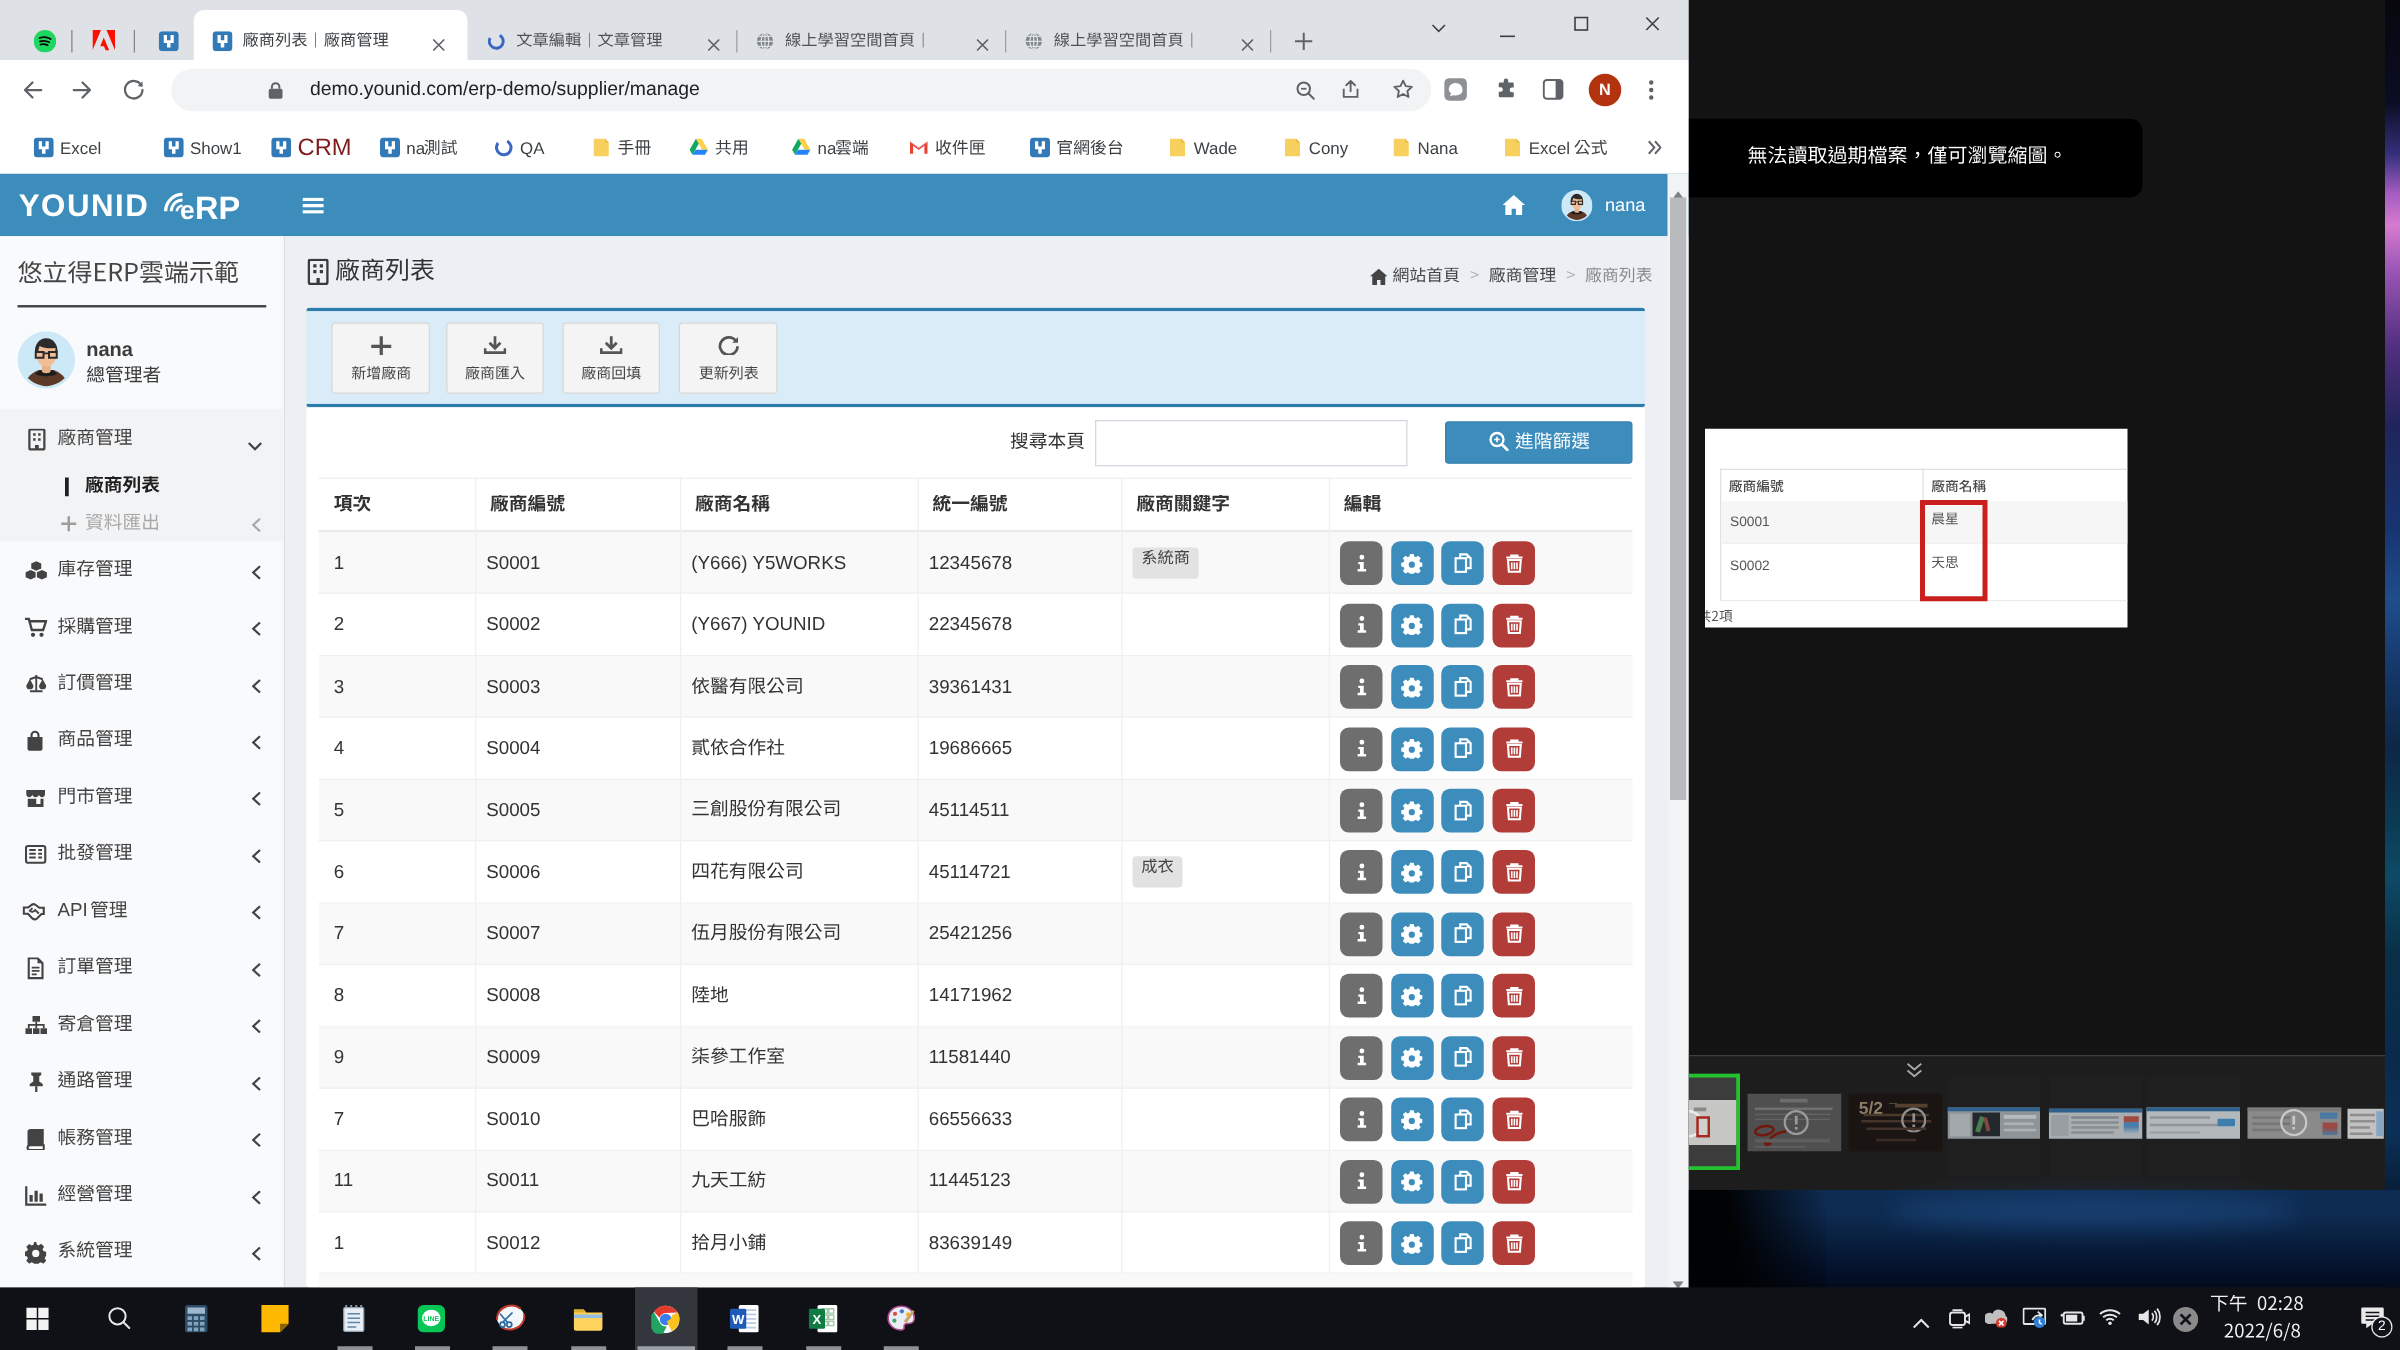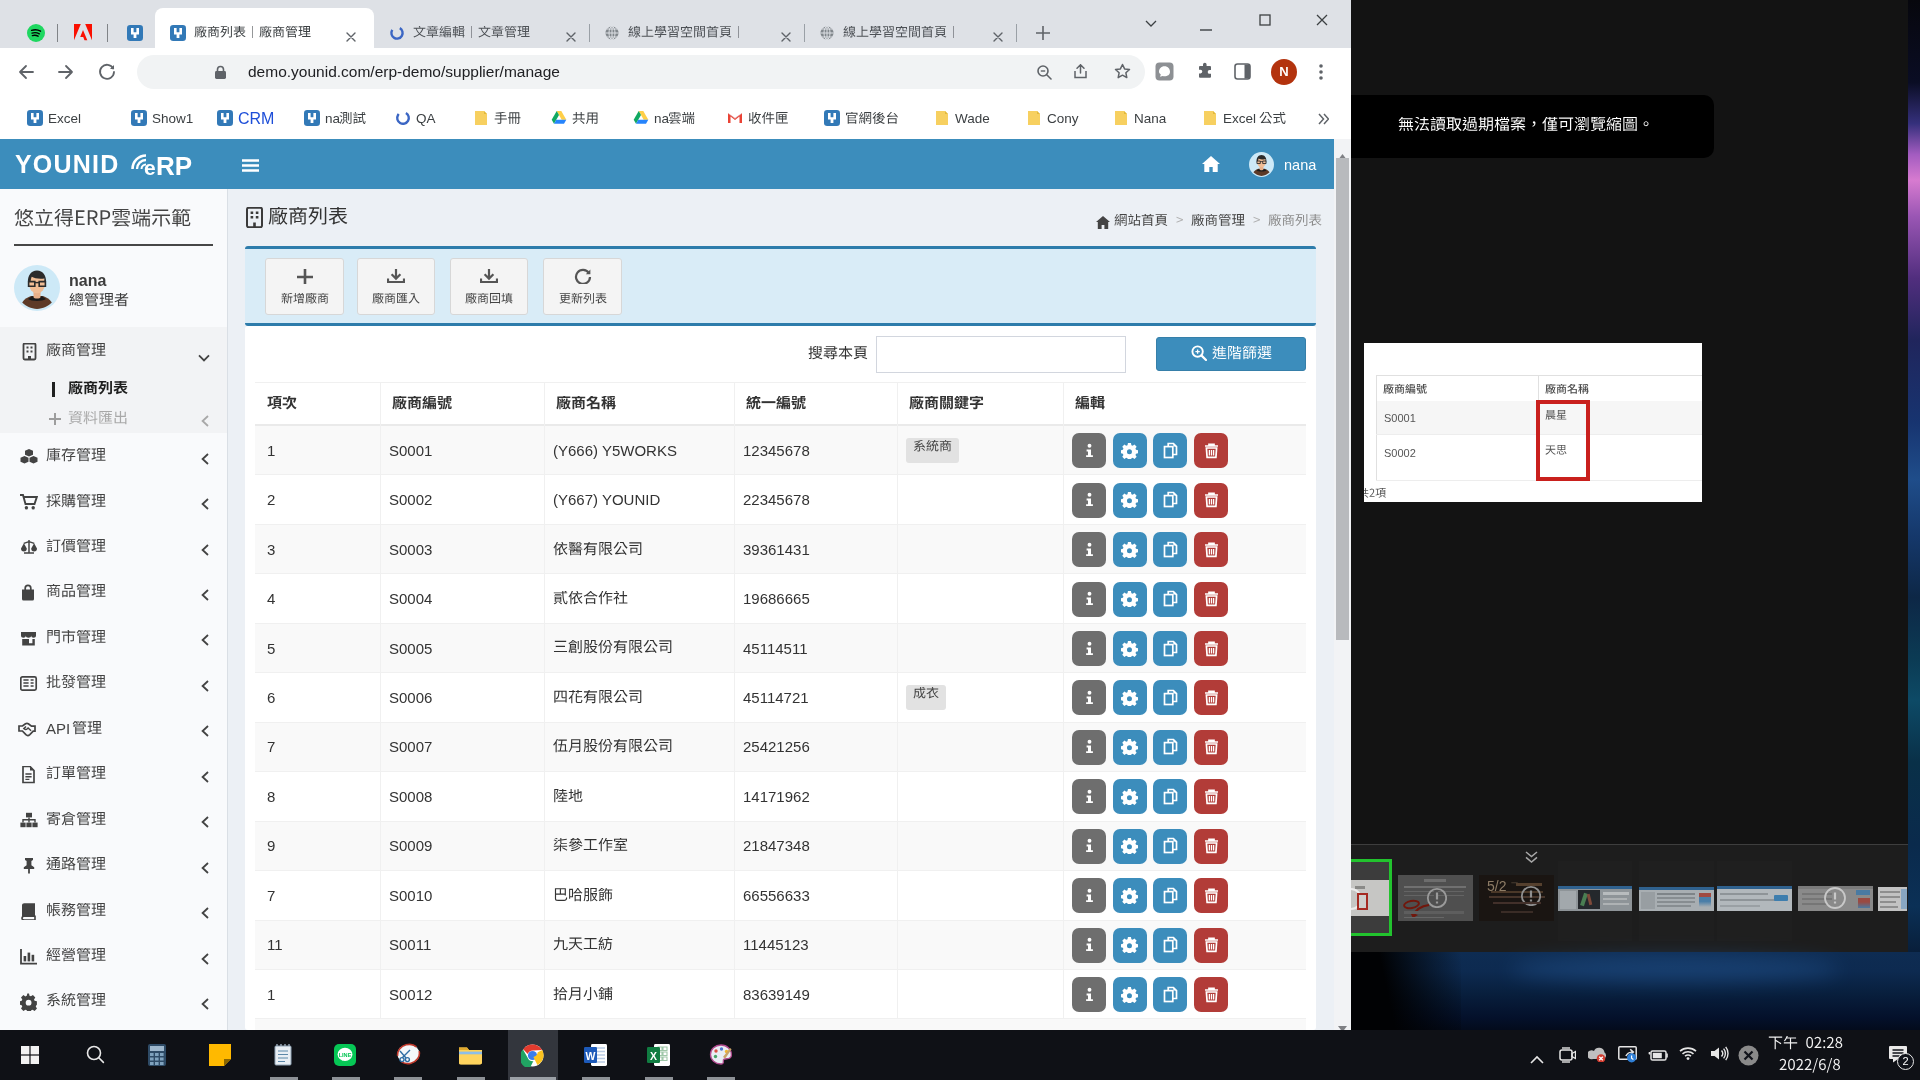--- a/index.html
+++ b/index.html
@@ -171,21 +171,21 @@
       <div style="position:absolute;left:48px;top:111px;font-size:13.5px;line-height:16.2px;color:#3c4043;font-weight:400;white-space:nowrap;">Excel</div>
       <div style="position:absolute;left:131px;top:110px;"><svg width="16" height="16" viewBox="0 0 16 16" style="width:16px;height:16px">
           <rect width="16" height="16" rx="3.2" fill="#3279b7"></rect>
           <path d="M4 3h2.6v4.2h2.8V3H12v6.4H9.4v3.6H6.6V9.4H4z" fill="#fff"></path>
         </svg></div>
       <div style="position:absolute;left:152px;top:111px;font-size:13.5px;line-height:16.2px;color:#3c4043;font-weight:400;white-space:nowrap;">Show1</div>
       <div style="position:absolute;left:217px;top:110px;"><svg width="16" height="16" viewBox="0 0 16 16" style="width:16px;height:16px">
           <rect width="16" height="16" rx="3.2" fill="#3279b7"></rect>
           <path d="M4 3h2.6v4.2h2.8V3H12v6.4H9.4v3.6H6.6V9.4H4z" fill="#fff"></path>
         </svg></div>
-      <div style="position:absolute;left:238px;top:111px;font-size:16px;line-height:16.2px;color:#1d4ed8;font-weight:400;white-space:nowrap;">CRM</div>
+      <div style="position:absolute;left:238px;top:111px;font-size:19px;line-height:16.2px;color:#7f1d1d;font-weight:400;white-space:nowrap;">CRM</div>
       <div style="position:absolute;left:304px;top:110px;"><svg width="16" height="16" viewBox="0 0 16 16" style="width:16px;height:16px">
           <rect width="16" height="16" rx="3.2" fill="#3279b7"></rect>
           <path d="M4 3h2.6v4.2h2.8V3H12v6.4H9.4v3.6H6.6V9.4H4z" fill="#fff"></path>
         </svg></div>
       <div style="position:absolute;left:325px;top:111px;font-size:13.5px;line-height:16.2px;color:#3c4043;font-weight:400;white-space:nowrap;">na</div>
       <div style="position:absolute;left:339.4px;top:111.71px;white-space:nowrap;"><svg class="cj" style="width:27px;height:14px;" viewBox="0 0 27 14">
           <g transform="translate(0,10.8) scale(0.0135,-0.0135)" fill="#3c4043">
             <use href="#r6e2c"></use>
             <use href="#r8a66" x="1000"></use>
           </g>
@@ -1090,21 +1090,21 @@
       <div style="position:absolute;left:389px;top:837.325px;font-size:15px;line-height:18px;color:#333;font-weight:400;white-space:nowrap;">S0009</div>
       <div style="position:absolute;left:553px;top:838.225px;white-space:nowrap;"><svg class="cj" style="width:75px;height:15px;" viewBox="0 0 75 15">
           <g transform="translate(0,12) scale(0.015,-0.015)" fill="#333">
             <use href="#r67d2"></use>
             <use href="#r53c3" x="1000"></use>
             <use href="#r5de5" x="2000"></use>
             <use href="#r4f5c" x="3000"></use>
             <use href="#r5ba4" x="4000"></use>
           </g>
         </svg></div>
-      <div style="position:absolute;left:743px;top:837.325px;font-size:15px;line-height:18px;color:#333;font-weight:400;white-space:nowrap;">21847348</div>
+      <div style="position:absolute;left:743px;top:837.325px;font-size:15px;line-height:18px;color:#333;font-weight:400;white-space:nowrap;">11581440</div>
       <div style="position:absolute;left:1072px;top:828.825px;width:34px;height:35px;background:#6e6e6e;border-radius:7px;"></div>
       <div style="position:absolute;left:1080.5px;top:837.325px;"><svg width="17" height="17" viewBox="0 0 17 17" style="">
           <path d="M8.5 3.2a1.9 1.9 0 1 1 0 3.9 1.9 1.9 0 0 1 0-3.9z" fill="#fff" transform="translate(0,-1.4)"></path>
           <path d="M5.6 8.2h4.4v5.6h1.9v1.9H5.1v-1.9H7V10H5.6z" fill="#fff" transform="translate(0,-0.6)"></path>
         </svg></div>
       <div style="position:absolute;left:1112.7px;top:828.825px;width:34px;height:35px;background:#3c8dbc;border-radius:7px;"></div>
       <div style="position:absolute;left:1121.2px;top:837.325px;"><svg width="17" height="17" viewBox="0 0 17 17" style="">
           <path fill="#fff" d="M15.9 10V7l-2.1-.45a5.5 5.5 0 0 0-.55-1.3l1.2-1.8-2.15-2.15-1.8 1.2a5.5 5.5 0 0 0-1.3-.55L8.75-.1h-3L5.3 2a5.5 5.5 0 0 0-1.3.55L2.2 1.3.05 3.45l1.2 1.8a5.5 5.5 0 0 0-.55 1.3L-1.4 7v3l2.1.45c.13.46.31.9.55 1.3l-1.2 1.8 2.15 2.15 1.8-1.2c.4.24.84.42 1.3.55l.45 2.1h3l.45-2.1a5.5 5.5 0 0 0 1.3-.55l1.8 1.2 2.15-2.15-1.2-1.8c.24-.4.42-.84.55-1.3zM7.25 11a2.5 2.5 0 1 1 0-5 2.5 2.5 0 0 1 0 5z" transform="translate(1.2,1.2)"></path>
         </svg></div>
       <div style="position:absolute;left:1153.4px;top:828.825px;width:34px;height:35px;background:#3c8dbc;border-radius:7px;"></div>
@@ -1337,21 +1337,21 @@
           <path d="M3 9l2.8 6L11 12z" fill="#71170c"></path>
         </svg>
         <div style="position:absolute;left:28px;top:12px;"><svg width="21" height="21" viewBox="0 0 21 21" style="">
             <circle cx="11" cy="11" r="9.2" fill="none" stroke="#9a9a9a" stroke-width="1.8"></circle>
             <path d="M11 5.5v7M11 14.6v2" stroke="#9a9a9a" stroke-width="2.2"></path>
           </svg></div>
         <div style="position:absolute;left:6px;top:36px;width:60px;height:3px;background:#5e5e5e;"></div>
         <div style="position:absolute;left:6px;top:42px;width:40px;height:1.4px;background:#676767;"></div>
       </div>
       <div style="position:absolute;left:128px;top:875px;width:75px;height:46px;background:#1a1512;overflow:hidden">
-        <div style="position:absolute;left:8px;top:3px;font-size:14px;line-height:16.8px;color:#8d7c66;font-weight:400;white-space:nowrap;">5/2</div>
+        <div style="position:absolute;left:8px;top:3px;font-size:14px;line-height:16.8px;color:#8d7c66;font-weight:700;white-space:nowrap;">5/2</div>
         <div style="position:absolute;left:32px;top:5px;"><svg class="cj" style="width:7px;height:7px;" viewBox="0 0 7 7">
             <g transform="translate(0,5.6) scale(0.007,-0.007)" fill="#6a5a48">
               <use href="#r4e00"></use>
             </g>
           </svg></div>
         <div style="position:absolute;left:37px;top:8px;width:26px;height:3px;background:#55402e;"></div>
         <div style="position:absolute;left:12px;top:16px;width:52px;height:2px;background:#4a3828;"></div>
         <div style="position:absolute;left:10px;top:21px;width:56px;height:2px;background:#46342a;"></div>
         <div style="position:absolute;left:41px;top:10px;"><svg width="21" height="21" viewBox="0 0 21 21" style="">
             <circle cx="11" cy="11" r="9.2" fill="none" stroke="#8f8f8f" stroke-width="1.8"></circle>

